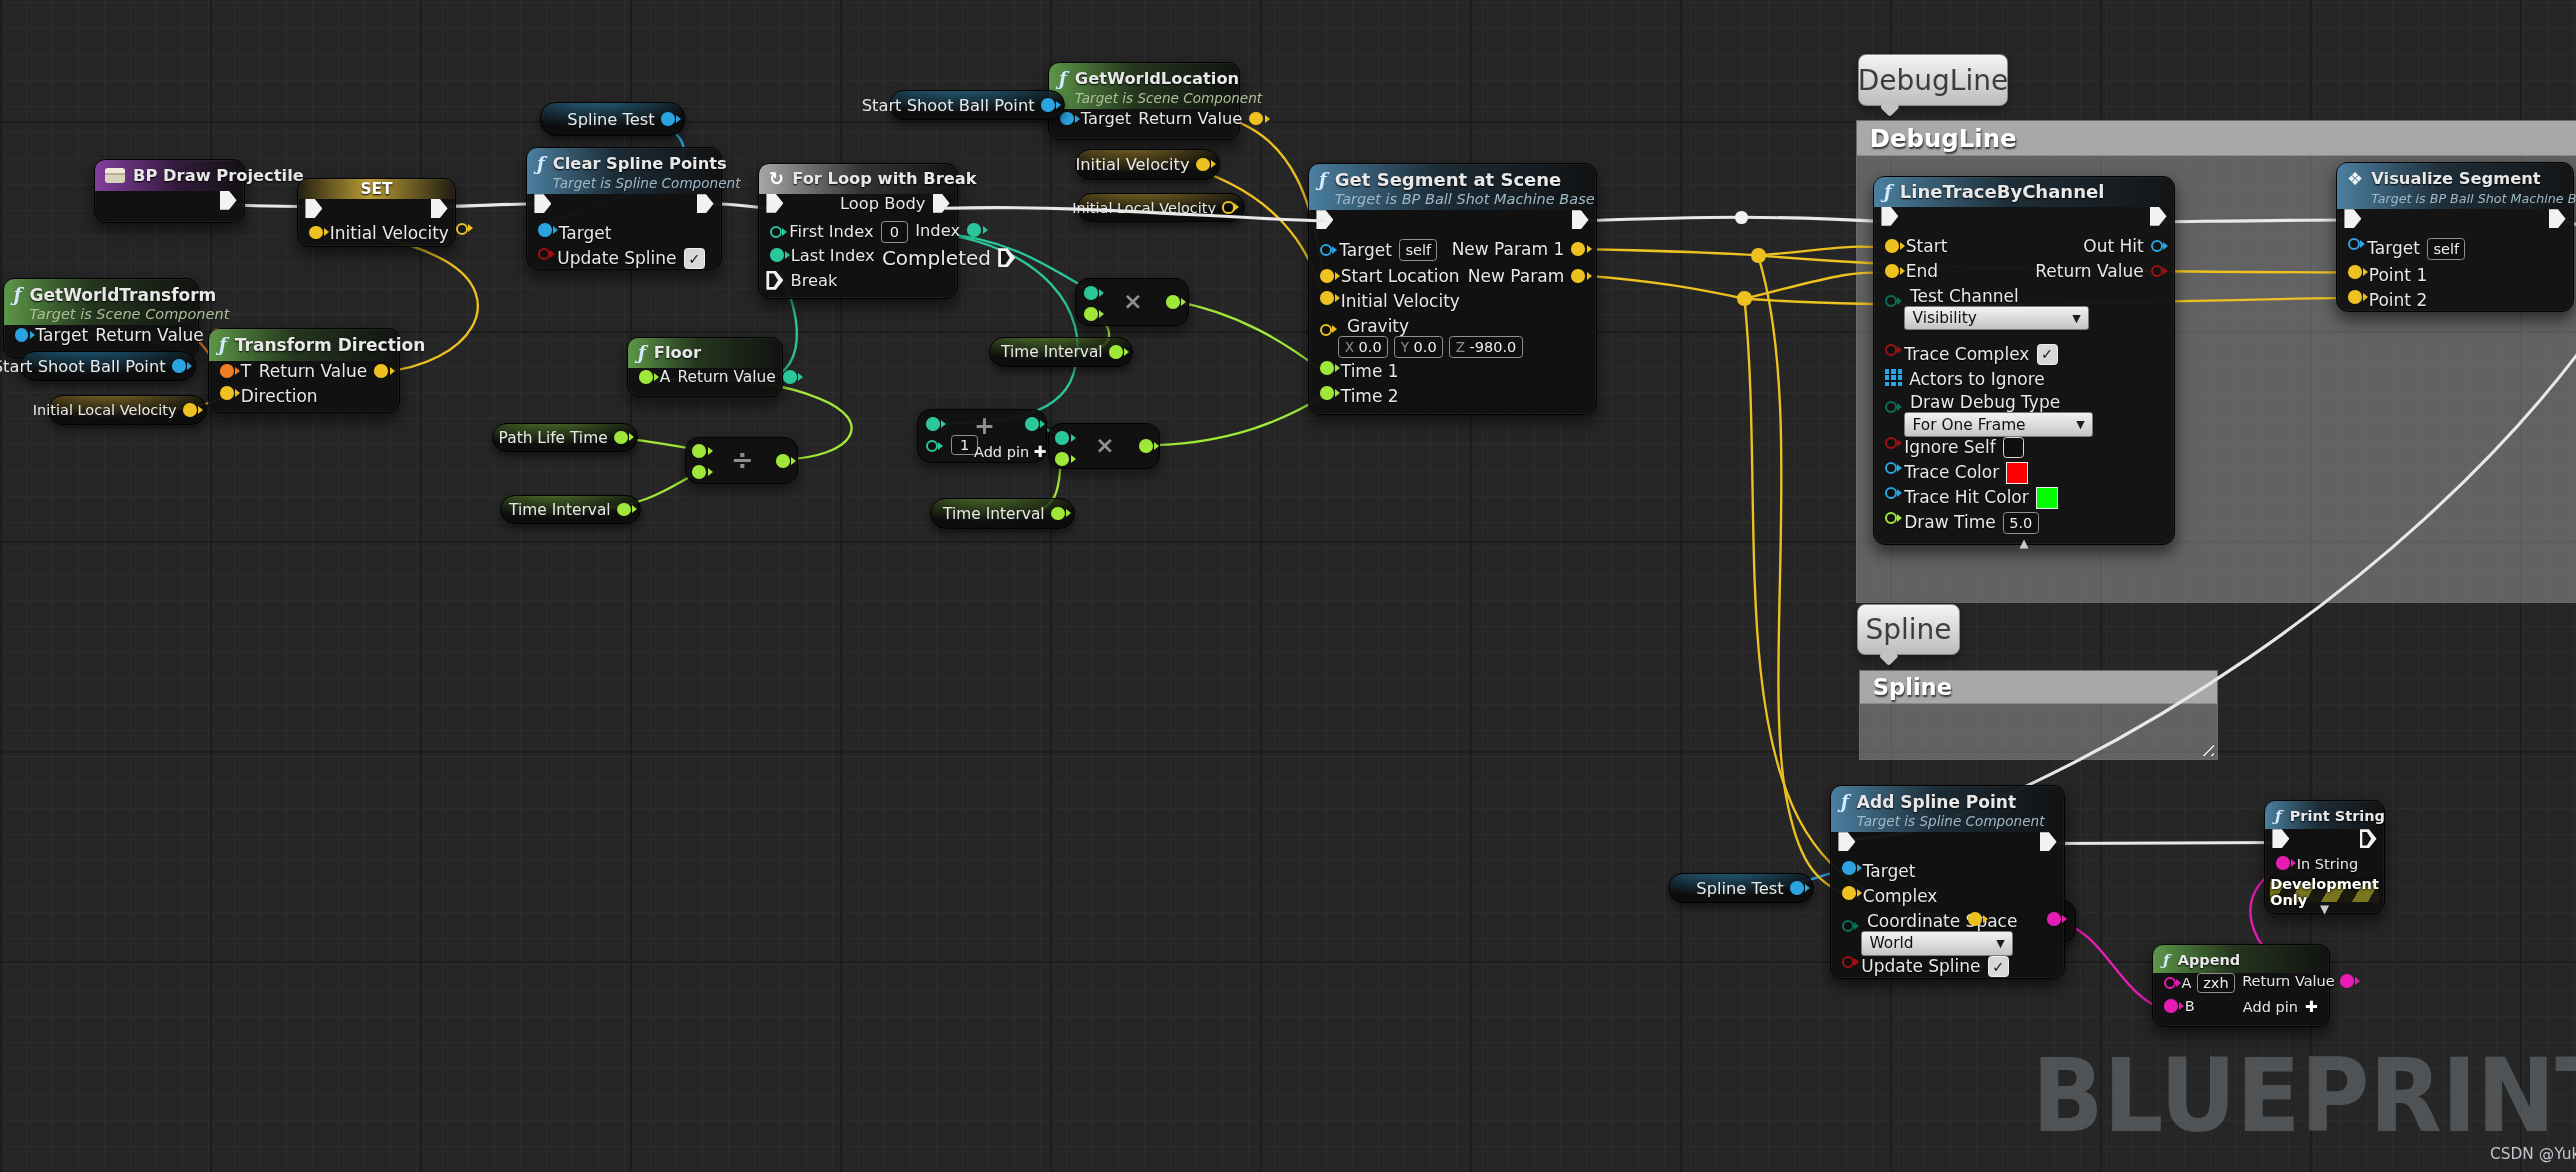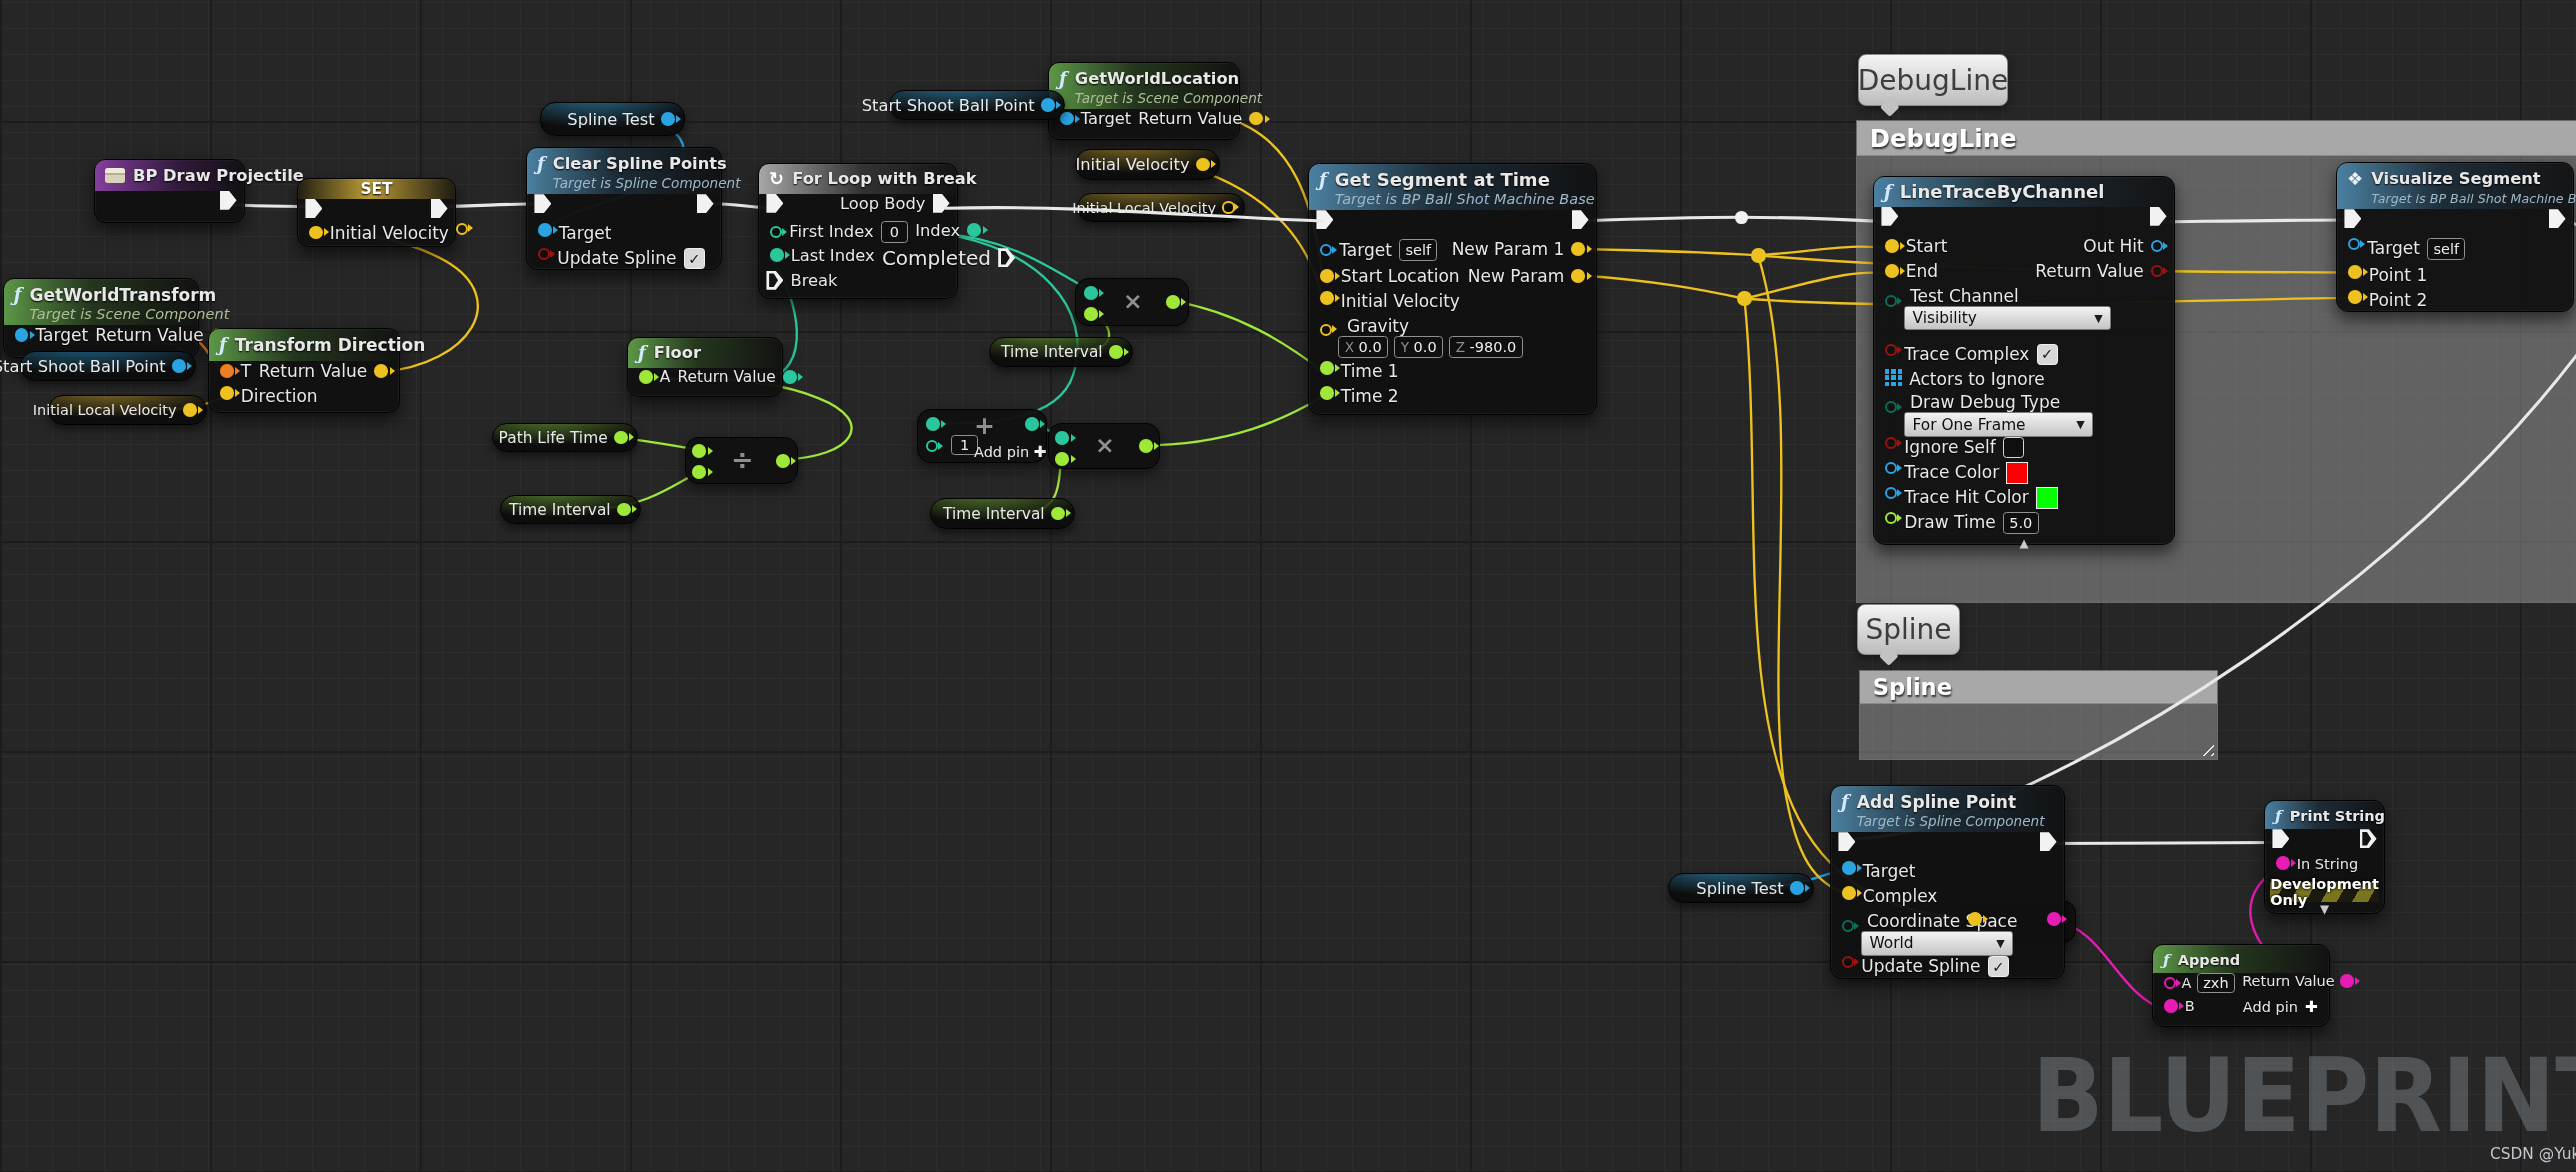--- a/index.html
+++ b/index.html
@@ -332,21 +332,21 @@
           <span class="lbl" style="font-size:16.3px">Return Value</span>
         <span class="pin" style="--c:#edc120"></span>
         </span>
     </div>
   </div>
 
   <div class="node fn-blue" style="left:1308px;top:163px;width:287px;height:250px">
     <div class="nhead">
       <span class="ic ic-f">ƒ</span>
       <span class="ht">
-          <span class="tt">Get Segment at Time</span>
+          <span class="tt">Get Segment at Scene</span>
         <span class="st">Target is BP Ball Shot Machine Base</span>
         </span>
     </div>
     <div class="row sp" style="height:29px">
       <span class="exec" style="margin-left:-3.6px"></span>
       <span class="exec" style="margin-right:-3.6px"></span>
     </div>
     <div class="row sp" style="height:27px">
       <span class="grp">
           <span class="pin h" style="--c:#2aa3e0"></span>
@@ -429,21 +429,21 @@
         <span class="lbl">End</span>
         </span>
       <span class="grp">
           <span class="lbl">Return Value</span>
         <span class="pin h" style="--c:#a01010"></span>
         </span>
     </div>
     <div class="row" style="height:20px;padding-left:36px">
       <span class="lbl">Test Channel</span>
     </div>
-    <div class="row" style="height:38px;padding-right:63px">
+    <div class="row" style="height:38px;padding-right:85px">
       <span class="pin h" style="--c:#0b6e57;margin-top:-11px"></span>
       <span class="dd">
           <span>Visibility</span>
           <span class="da">▼</span>
         </span>
     </div>
     <div class="row" style="height:25px">
       <span class="pin h" style="--c:#a01010"></span>
       <span class="lbl">Trace Complex</span>
       <span class="cb on">

